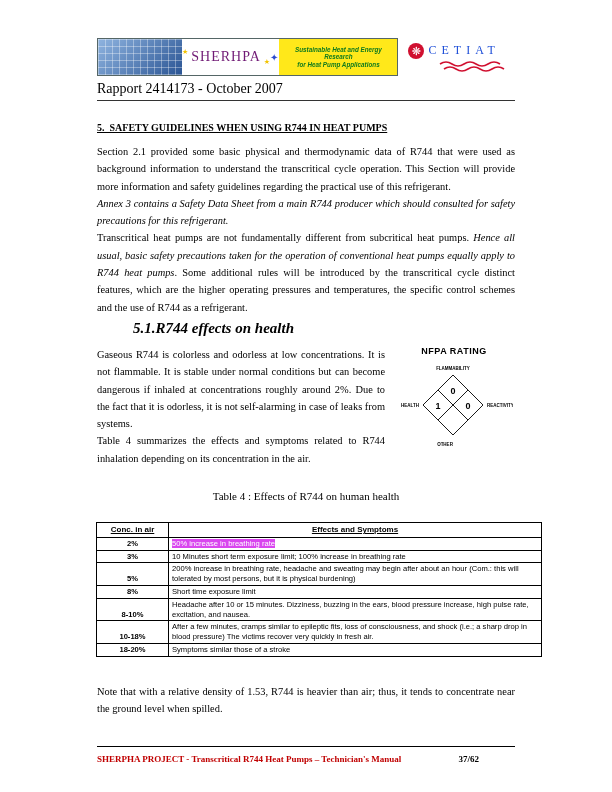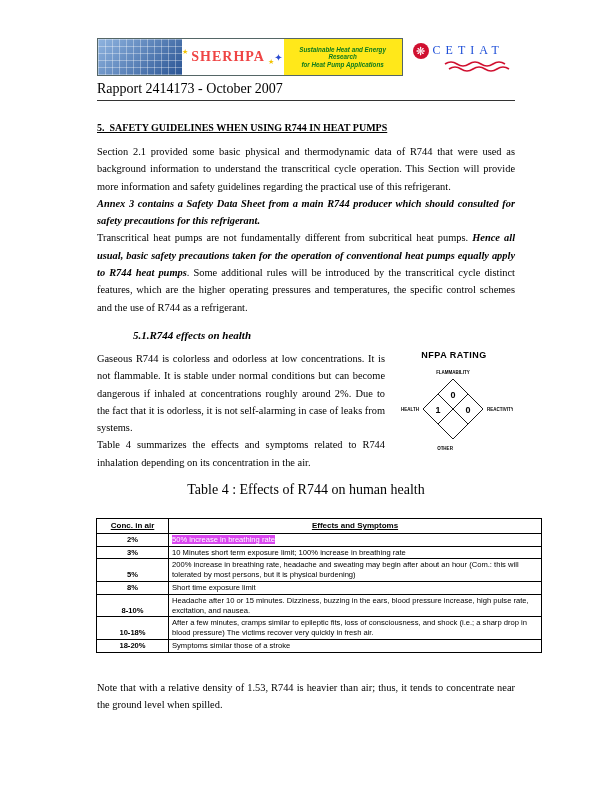--- a/index.html
+++ b/index.html
@@ -14,21 +14,21 @@
   .logos { display:flex; height:38px; gap:10px; align-items:stretch; }
   .sherhpa { flex:1; border:1px solid #566; display:flex; align-items:stretch; background:#fff; }
   .photo {
     width:84px;
     background:
       repeating-linear-gradient(90deg, rgba(255,255,255,.35) 0 1px, transparent 1px 7px),
       repeating-linear-gradient(0deg, rgba(255,255,255,.35) 0 1px, transparent 1px 7px),
       linear-gradient(135deg,#8fb4e0,#2b5594);
   }
   .sh-name-wrap { flex:1; display:flex; align-items:center; justify-content:center; gap:3px; }
-  .sh-name { font-weight:bold; font-size:14px; color:#ef4444; letter-spacing:1px; }
+  .sh-name { font-weight:normal; font-size:14px; color:#701a75; letter-spacing:1px; }
   .star { color:#f2c300; font-size:7px; }
   .star.s1 { transform:translateY(-5px); }
   .star.s2 { transform:translateY(5px); }
   .bluestar { color:#2b4bd0; font-size:10px; align-self:center; margin-right:1px; }
   .sh-sub {
     width:118px; background:#ffe81a; color:#0f7a1e;
     font:italic bold 6.3px/7.5px "Liberation Sans", sans-serif;
     display:flex; flex-direction:column; justify-content:center; text-align:center; padding:2px 3px;
   }
   .cetiat { width:124px; display:flex; flex-direction:column; justify-content:center; }
@@ -41,33 +41,33 @@
   .cetiat-name { font-size:12px; letter-spacing:5px; color:#1d4ed8; }
   .waves { margin-left:30px; margin-top:1px; display:block; }
 
   .report-line { margin-top:5px; font-size:14px; }
   .header-rule { border-top:1px solid #333; margin-top:3px; }
 
   
   .sec-title { margin-top:21px; font-size:10px; font-weight:bold; text-decoration:underline; }
   p.body { margin:0; font-size:10.4px; line-height:17.3px; text-align:justify; }
   .first-para { margin-top:10px !important; }
-  .annex, .bi { font-weight:bold; font-style:italic; }
+  .annex, .bi { font-weight:normal; font-style:italic; }
 
-  .subsec-title { margin:13px 0 0 36px; font-size:11px; font-weight:bold; font-style:italic; }
+  .subsec-title { margin:4px 0 0 36px; font-size:15px; font-weight:bold; font-style:italic; }
 
   .health-block { margin-top:9px; }
   .nfpa { float:right; width:122px; margin:0 0 2px 8px; text-align:center; }
   .nfpa-title { font:bold 9px/11px "Liberation Sans", sans-serif; letter-spacing:.5px; margin-bottom:2px; }
   .nfpa svg { display:block; }
   .nfpa svg text { font-family:"Liberation Sans", sans-serif; }
   .clear { clear:both; }
 
   
-  .tbl-caption { clear:both; text-align:center; margin-top:11px; font-size:14px; }
+  .tbl-caption { clear:both; text-align:center; margin-top:23px; font-size:11px; }
   table.effects {
     margin-top:20px; width:446px; margin-left:-1px; border-collapse:collapse;
     font-family:"Liberation Sans", sans-serif; font-size:7.6px; line-height:9.8px;
   }
   table.effects th, table.effects td { border:1px solid #000; padding:1px 3px; vertical-align:bottom; }
   table.effects th { font-size:8px; font-weight:bold; text-decoration:underline; text-align:center; padding:2px 3px; }
   table.effects td.conc { width:72px; text-align:center; font-weight:bold; }
   .hl { background:#d946ef; color:#fff; }
 
   .note-para { margin-top:26px !important; }
@@ -177,14 +177,18 @@
       </tr>
       <tr>
         <td class="conc">18-20%</td>
         <td>Symptoms similar those of a stroke</td>
       </tr>
     </tbody>
   </table>
 
   <p class="body note-para">Note that with a relative density of 1.53, R744 is heavier than air; thus, it tends to concentrate near the ground level when spilled.</p>
 
+  <div class="footer">
+    <span class="proj">SHERPHA PROJECT - Transcritical R744 Heat Pumps – Technician's Manual</span>
+    <span class="pg">37/62</span>
+  </div>
 
 </div>
 
 </body></html>

